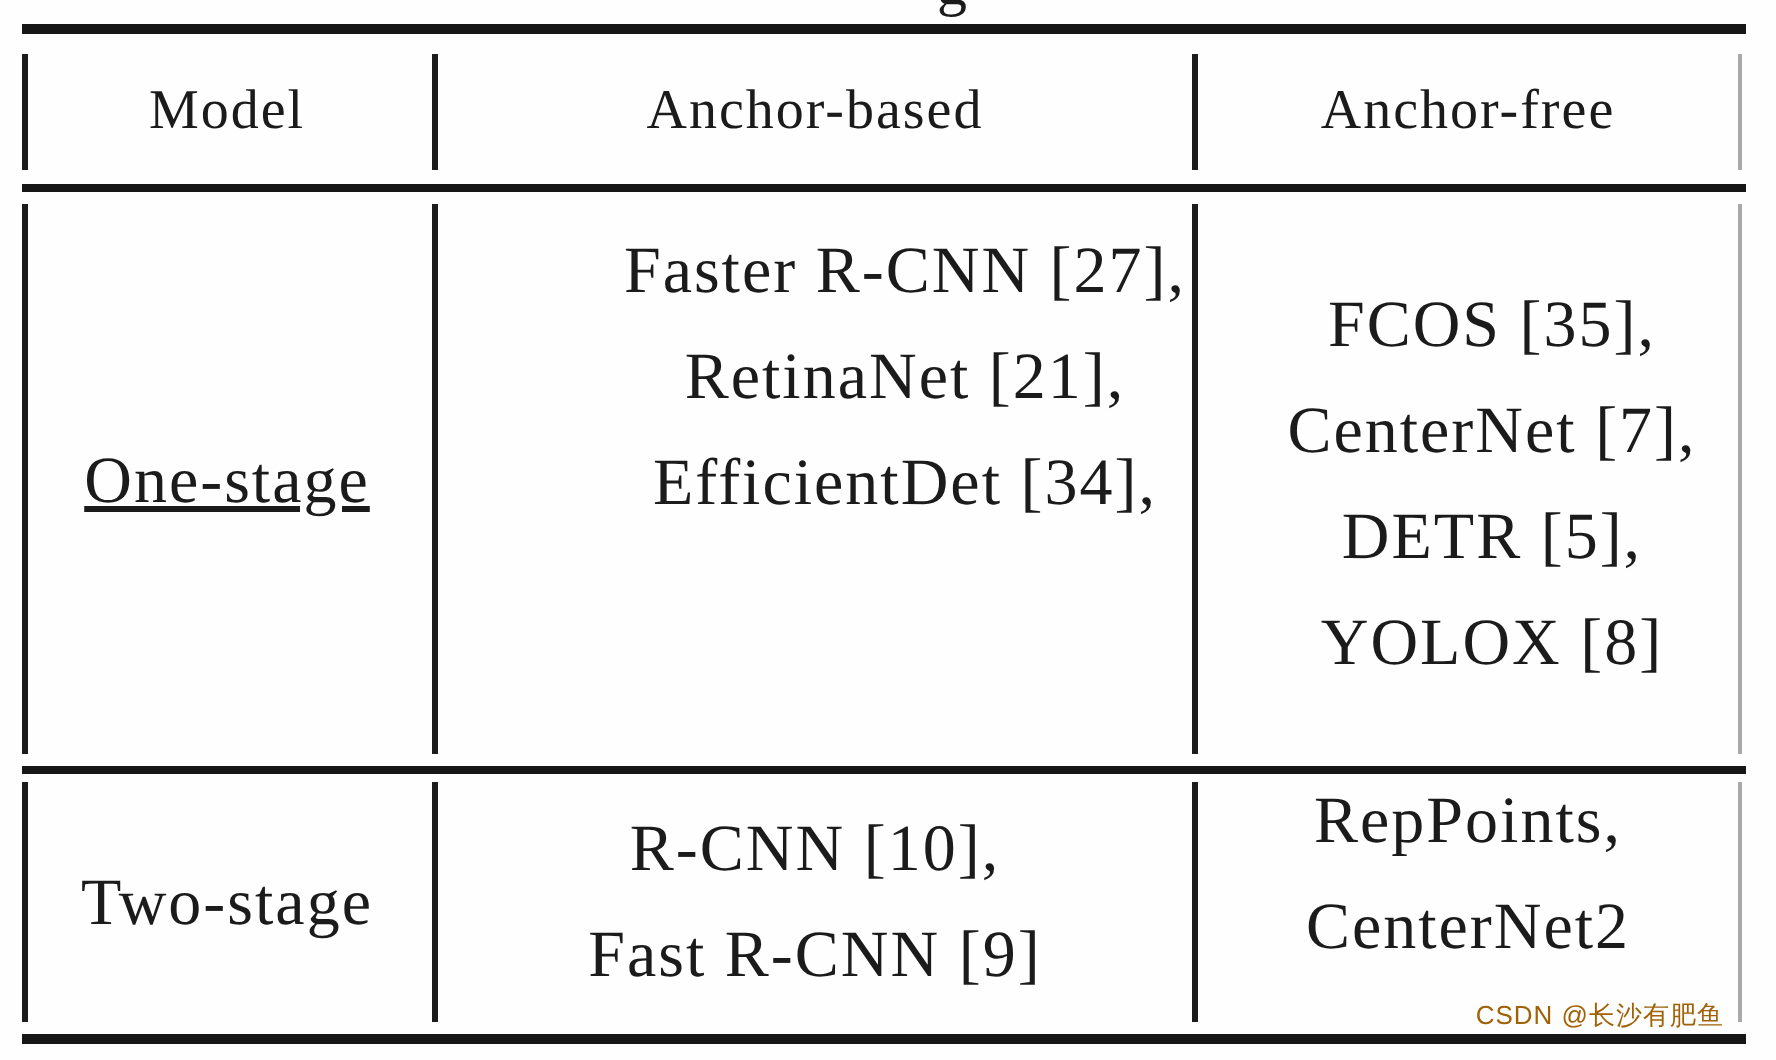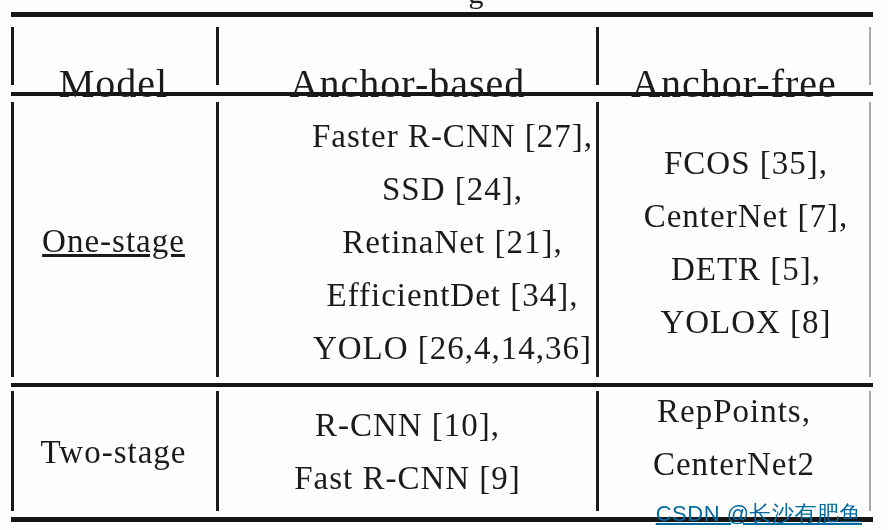--- a/index.html
+++ b/index.html
@@ -25,21 +25,21 @@
   .seg-r2   { top: 391px; height: 120px; }
   .vx0 { left: 11px; }
   .vx1 { left: 216px; }
   .vx2 { left: 596px; }
   .vx3 { left: 869px; }
   .cell {
     position: absolute;
     text-align: center;
     letter-spacing: 1px;
   }
-  .hdr-cell { top: 33px; height: 46px; line-height: 46px; font-size: 40px; margin-top: 28px; }
+  .hdr-cell { top: 33px; height: 46px; line-height: 46px; font-size: 28px; }
   .c1 { left: 11px;  width: 205px; }
   .c2 { left: 219px; width: 377px; }
   .c3 { left: 599px; width: 270px; }
   .body-cell { font-size: 33px; }
   .body-cell div { line-height: 53px; }
   .r1-model { top: 216px; text-decoration: underline; }
   .r1-model div { line-height: 50px; }
   .r1-ab { top: 110px; margin-left: 45px; }
   .r1-af { top: 137px; padding-left: 24px; }
   .r2-model { top: 426px; font-family: Liberation Serif, serif; }
@@ -56,24 +56,23 @@
     display: block;
     margin-top: -22px;
     font-size: 30px;
     line-height: 1;
   }
   #watermark {
     position: absolute;
     top: 499px;
     right: 26px;
     font-family: "Liberation Sans", "DejaVu Sans", sans-serif;
-    font-size: 22px;
+    font-size: 13px;
     letter-spacing: 0.5px;
-    color: #0369a1;
-    text-decoration: underline;
+    color: #a16207;
   }
 </style>
 </head>
 <body>
 
 <div id="canvas">
 
   <div id="caption-fragment">
     <span>g</span>
   </div>
@@ -100,24 +99,22 @@
 
   <div class="cell hdr-cell c1">Model</div>
   <div class="cell hdr-cell c3">Anchor-free</div>
   <div class="cell hdr-cell c2">Anchor-based</div>
 
   <div class="cell body-cell c1 r1-model">
     <div>One-stage</div>
   </div>
   <div class="cell body-cell c2 r1-ab">
     <div>Faster R-CNN [27],</div>
-    <div>SSD [24],</div>
     <div>RetinaNet [21],</div>
     <div>EfficientDet [34],</div>
-    <div>YOLO [26,4,14,36]</div>
   </div>
   <div class="cell body-cell c3 r1-af">
     <div>FCOS [35],</div>
     <div>CenterNet [7],</div>
     <div>DETR [5],</div>
     <div>YOLOX [8]</div>
   </div>
 
   <div class="cell body-cell c1 r2-model">
     <div>Two-stage</div>

